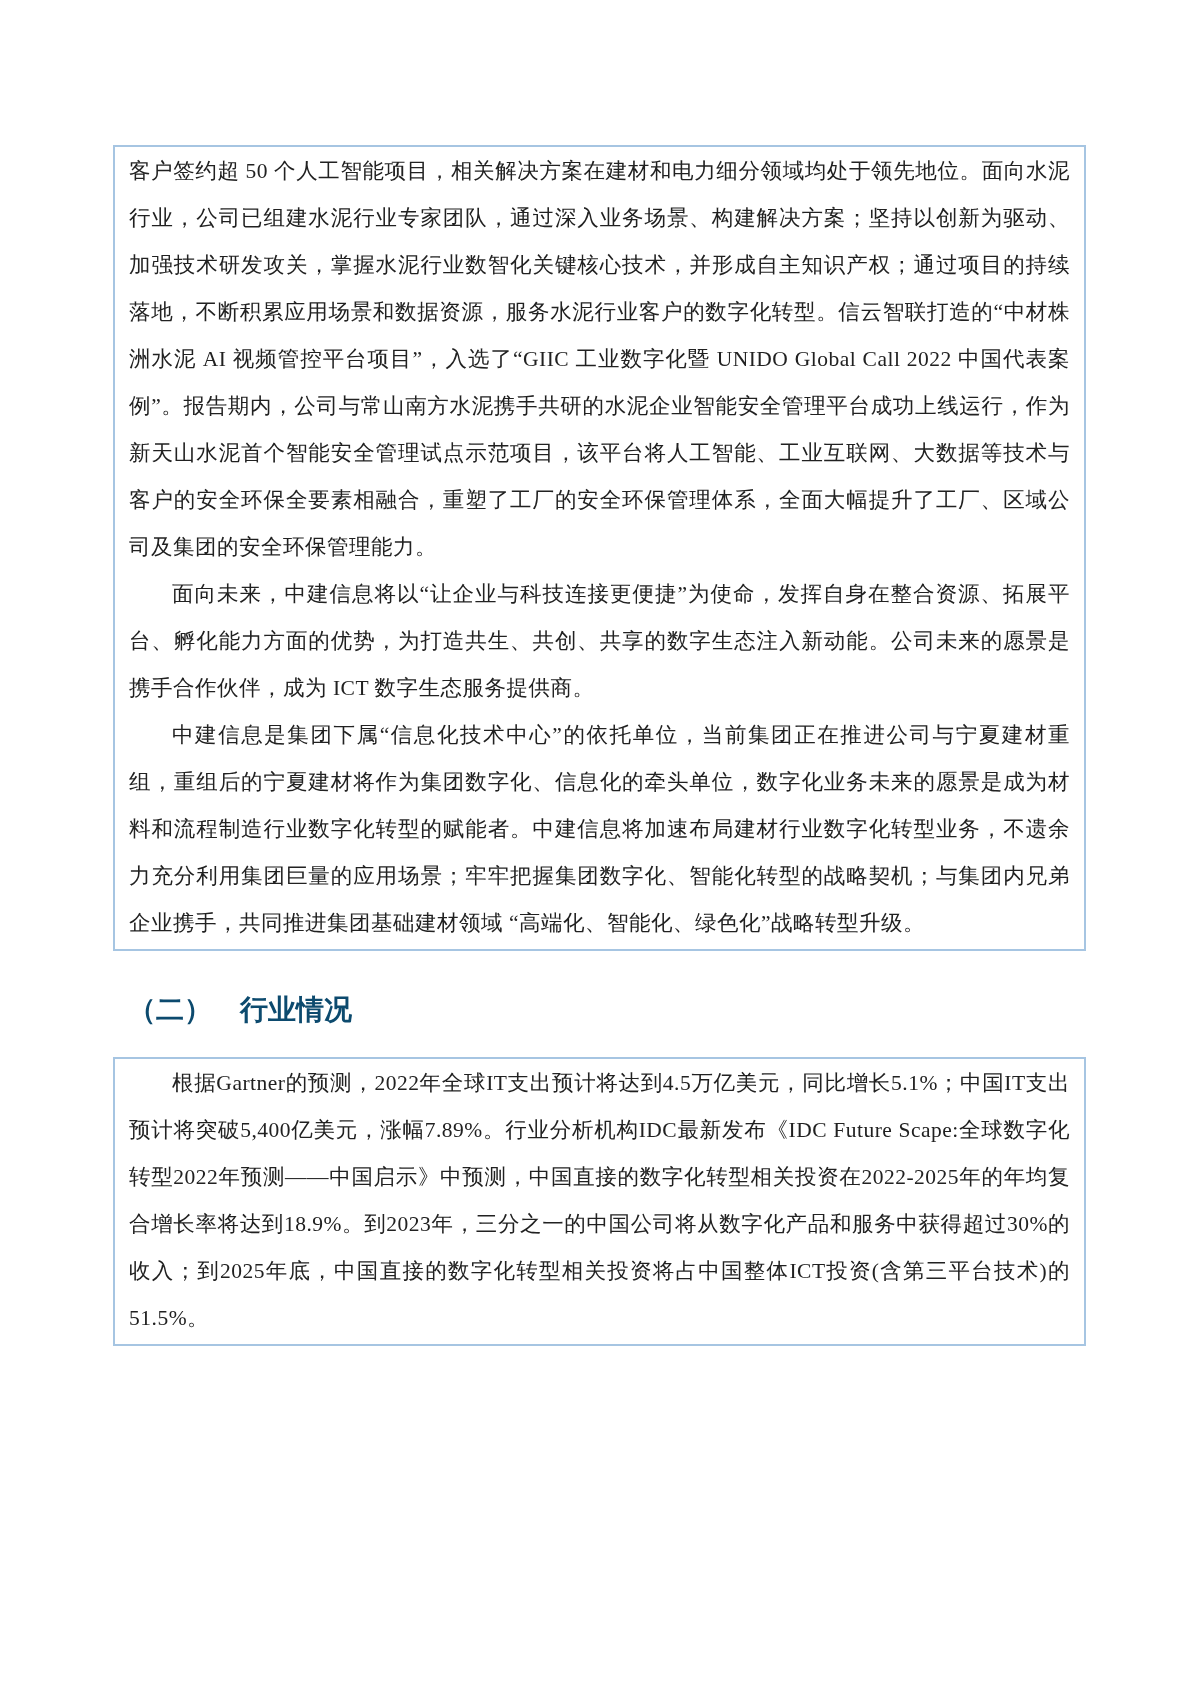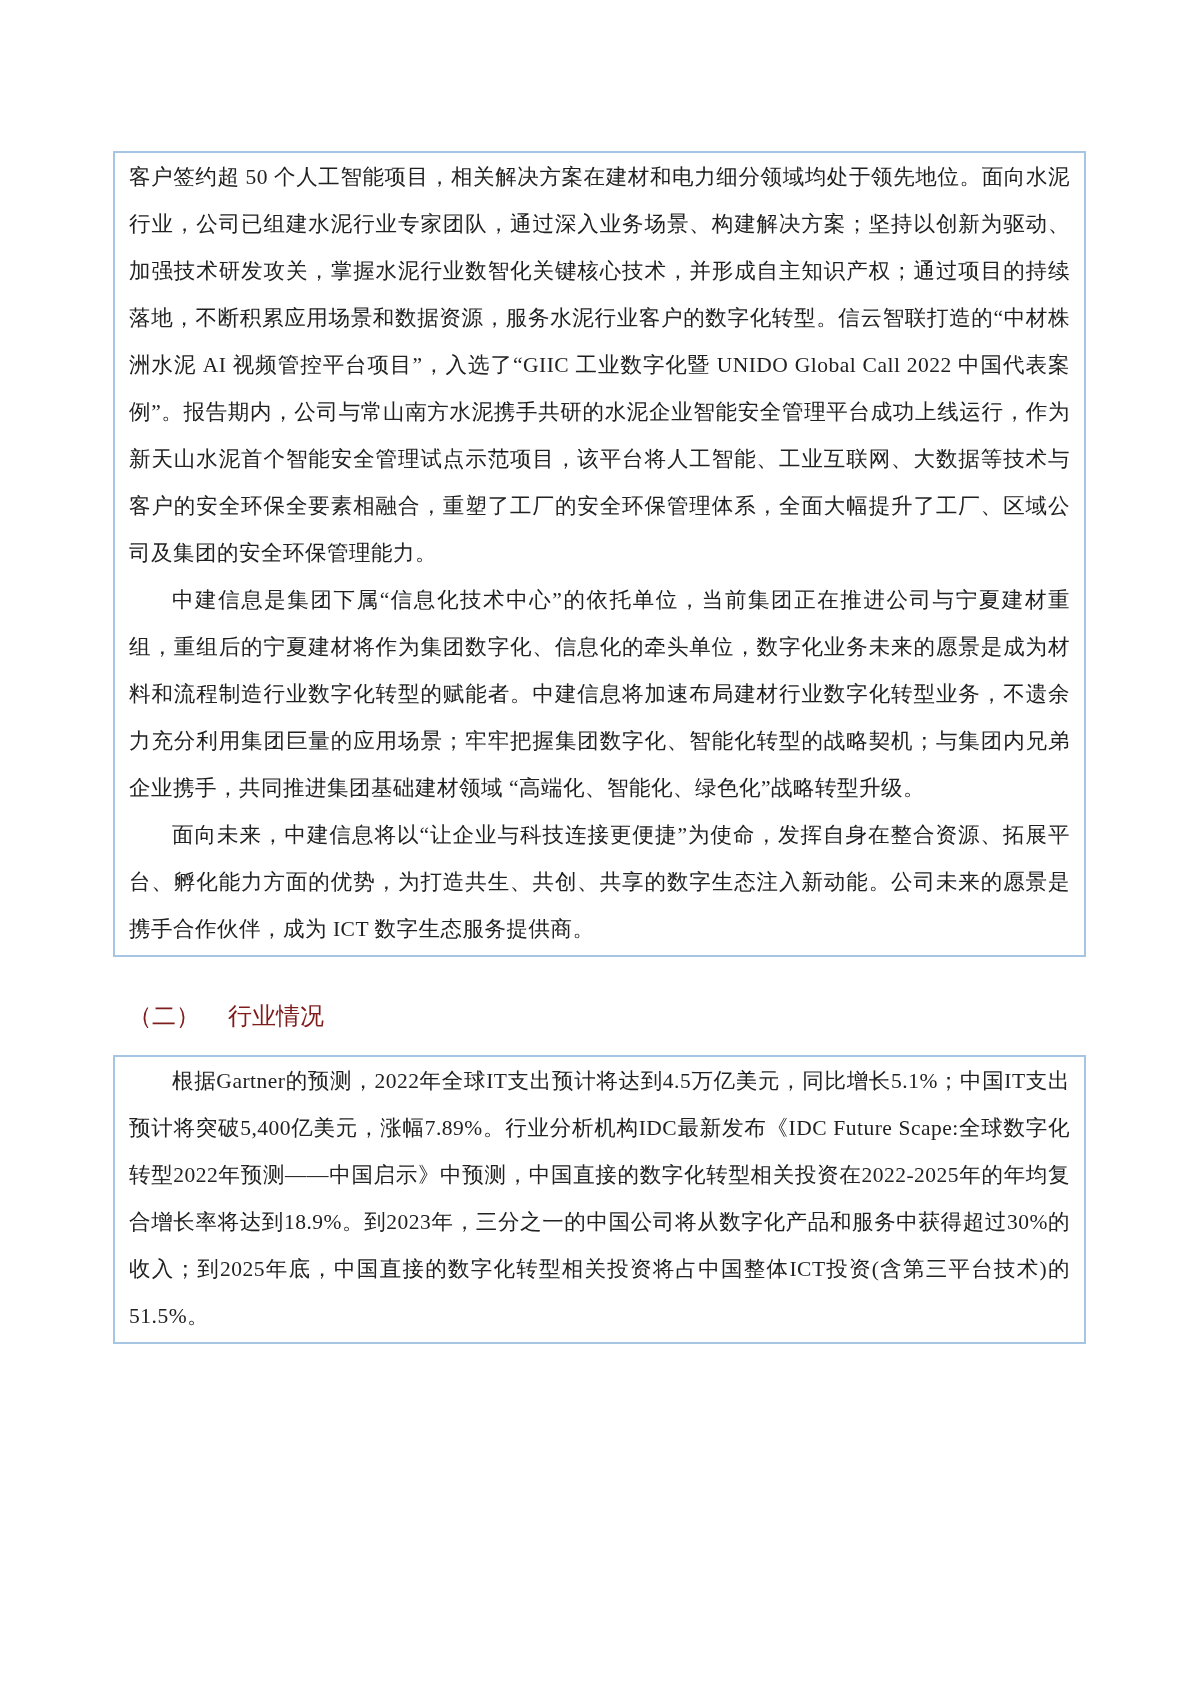--- a/index.html
+++ b/index.html
@@ -10,68 +10,68 @@
   body {
     width: 1200px;
     height: 1697px;
     position: relative;
     font-family: "Liberation Serif", "DejaVu Serif", serif;
     color: #212121;
     -webkit-font-smoothing: antialiased;
   }
   .page {
     position: absolute;
-    top: 10px; left: 0;
+    top: 4px; left: 0;
     width: 1200px;
     height: 1479px;
     background: #ffffff;
     overflow: hidden;
   }
   .text-box {
     box-sizing: border-box;
     margin-left: 113px;
     width: 973px;
     border: 2px solid #a6c5e2;
     background: #ffffff;
     padding: 1px 14px 2px 14px;
   }
   .box-1 { margin-top: 141px; }
-  .box-2 { margin-top: 20px; }
+  .box-2 { margin-top: 28px; }
   .text-box p {
     margin: 0;
     font-size: 21.5px;
     line-height: 47px;
     text-align: justify;
     text-indent: 2em;
     letter-spacing: 0.5px;
   }
   .text-box p.continuation {
     text-indent: 0;
   }
   .section-heading {
     margin: 40px 0 0 128px;
-    font-size: 24px;
+    font-size: 28px;
     line-height: 38px;
-    font-weight: normal;
-    color: #7f1d1d;
+    font-weight: bold;
+    color: #0c4a6e;
   }
   .section-heading .heading-number {
     display: inline-block;
     margin-right: 28px;
   }
 </style>
 </head>
 <body>
 
 <div class="page">
 
   <div class="text-box box-1">
     <p class="continuation">客户签约超 50 个人工智能项目，相关解决方案在建材和电力细分领域均处于领先地位。面向水泥行业，公司已组建水泥行业专家团队，通过深入业务场景、构建解决方案；坚持以创新为驱动、加强技术研发攻关，掌握水泥行业数智化关键核心技术，并形成自主知识产权；通过项目的持续落地，不断积累应用场景和数据资源，服务水泥行业客户的数字化转型。信云智联打造的“中材株洲水泥 AI 视频管控平台项目”，入选了“GIIC 工业数字化暨 UNIDO Global Call 2022 中国代表案例”。报告期内，公司与常山南方水泥携手共研的水泥企业智能安全管理平台成功上线运行，作为新天山水泥首个智能安全管理试点示范项目，该平台将人工智能、工业互联网、大数据等技术与客户的安全环保全要素相融合，重塑了工厂的安全环保管理体系，全面大幅提升了工厂、区域公司及集团的安全环保管理能力。</p>
+    <p>面向未来，中建信息将以“让企业与科技连接更便捷”为使命，发挥自身在整合资源、拓展平台、孵化能力方面的优势，为打造共生、共创、共享的数字生态注入新动能。公司未来的愿景是携手合作伙伴，成为 ICT 数字生态服务提供商。</p>
     <p>中建信息是集团下属“信息化技术中心”的依托单位，当前集团正在推进公司与宁夏建材重组，重组后的宁夏建材将作为集团数字化、信息化的牵头单位，数字化业务未来的愿景是成为材料和流程制造行业数字化转型的赋能者。中建信息将加速布局建材行业数字化转型业务，不遗余力充分利用集团巨量的应用场景；牢牢把握集团数字化、智能化转型的战略契机；与集团内兄弟企业携手，共同推进集团基础建材领域 “高端化、智能化、绿色化”战略转型升级。</p>
-    <p>面向未来，中建信息将以“让企业与科技连接更便捷”为使命，发挥自身在整合资源、拓展平台、孵化能力方面的优势，为打造共生、共创、共享的数字生态注入新动能。公司未来的愿景是携手合作伙伴，成为 ICT 数字生态服务提供商。</p>
   </div>
 
   <div class="section-heading">
     <span class="heading-number">（二）</span><span>行业情况</span>
   </div>
 
   <div class="text-box box-2">
     <p>根据Gartner的预测，2022年全球IT支出预计将达到4.5万亿美元，同比增长5.1%；中国IT支出预计将突破5,400亿美元，涨幅7.89%。行业分析机构IDC最新发布《IDC Future Scape:全球数字化转型2022年预测——中国启示》中预测，中国直接的数字化转型相关投资在2022-2025年的年均复合增长率将达到18.9%。到2023年，三分之一的中国公司将从数字化产品和服务中获得超过30%的收入；到2025年底，中国直接的数字化转型相关投资将占中国整体ICT投资(含第三平台技术)的51.5%。</p>
   </div>
 

